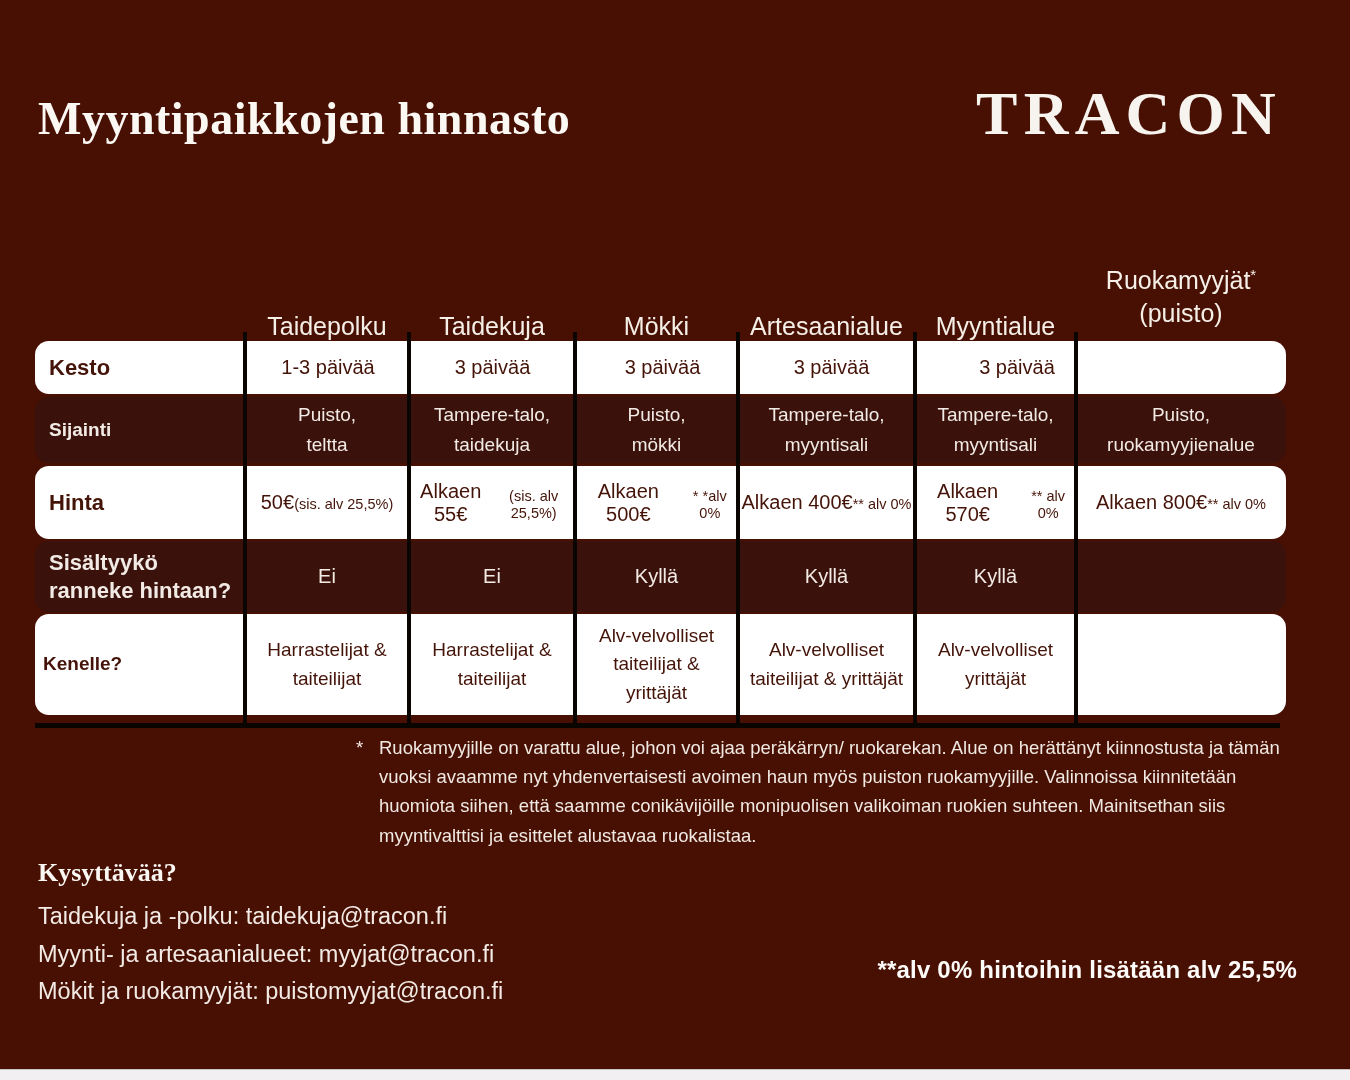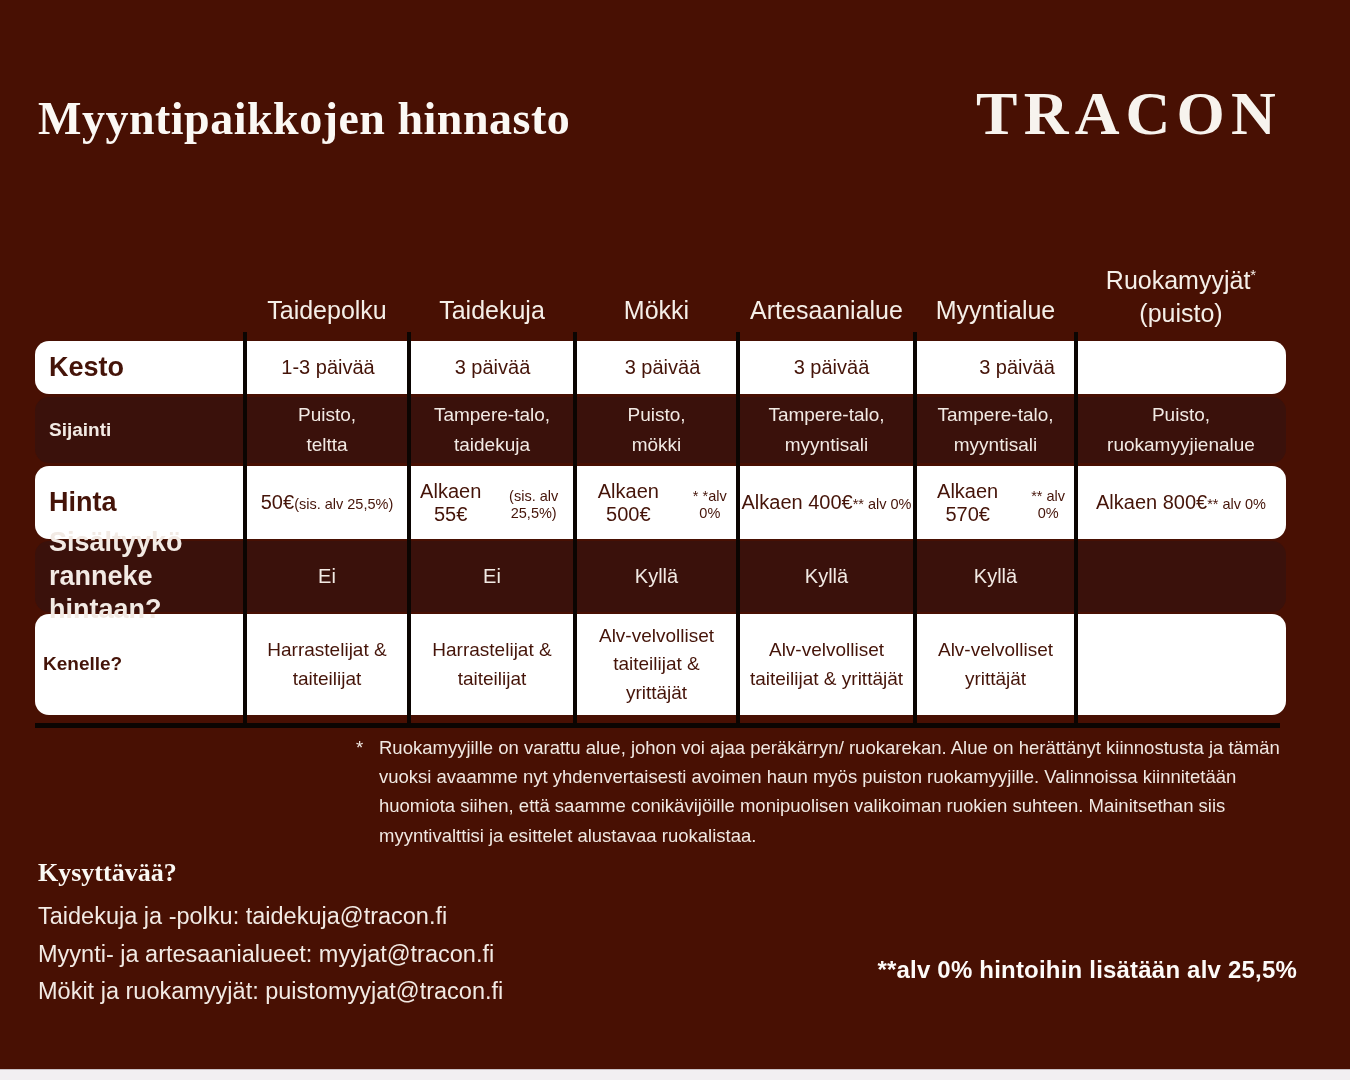--- a/index.html
+++ b/index.html
@@ -19,34 +19,34 @@
   .logo{
     position:absolute;top:78px;right:68px;
     font-family:"Liberation Serif", serif;
     font-weight:600;font-size:62px;letter-spacing:0.1em;
     color:#F7F3EE;
   }
   
   .ptable{position:absolute;left:35px;top:240px;width:1251px;}
   .thead{display:flex;height:101px;align-items:flex-end;color:#F5EFE8;}
   .thead .hcol{display:flex;align-items:flex-end;justify-content:center;
-    font-size:25px;padding-bottom:16px;box-sizing:border-box;text-align:center;}
+    font-size:25px;box-sizing:border-box;text-align:center;}
   .hcol.two-line{line-height:1.35;padding-bottom:10px;}
   .hcol sup{font-size:15px;vertical-align:super;line-height:0;}
   .c0{width:210px;}.c1{width:164px;}.c2{width:166px;}
   .c3{width:163px;}.c4{width:177px;}.c5{width:161px;}.c6{width:210px;}
   .row{display:flex;border-radius:14px;}
   .row-light{background:#FFFFFF;color:#451409;}
   .row-dark{background:#3A110B;color:#F2EAE4;}
   .m3{margin-top:3px;}.m2{margin-top:2px;}
   .cell{display:flex;align-items:center;justify-content:center;
     text-align:center;font-size:20px;box-sizing:border-box;
     white-space:pre-line;line-height:1.55;}
   .row .label{justify-content:flex-start;text-align:left;
-    font-weight:700;font-size:27px;padding-left:14px;line-height:1.25;}
+    font-weight:700;font-size:22px;padding-left:14px;line-height:1.25;}
   .price{flex-direction:row;line-height:1.15;}
   .price .main{font-size:20px;}
   .price .sub{font-size:14.5px;margin-top:4px;}
   .kenelle .cell{font-size:19px;line-height:1.5;padding:0 8px;}
   .sijainti .cell{font-size:19px;line-height:1.6;}
   .vsep{position:absolute;width:4px;background:#0B0502;top:92px;height:396px;z-index:5;}
   .vs1{left:208px;}.vs2{left:372px;}.vs3{left:538px;}
   .vs4{left:701px;}.vs5{left:878px;}.vs6{left:1039px;}
   .hsep{position:absolute;left:0;top:483px;width:1245px;height:5px;background:#0B0502;z-index:4;}
   

